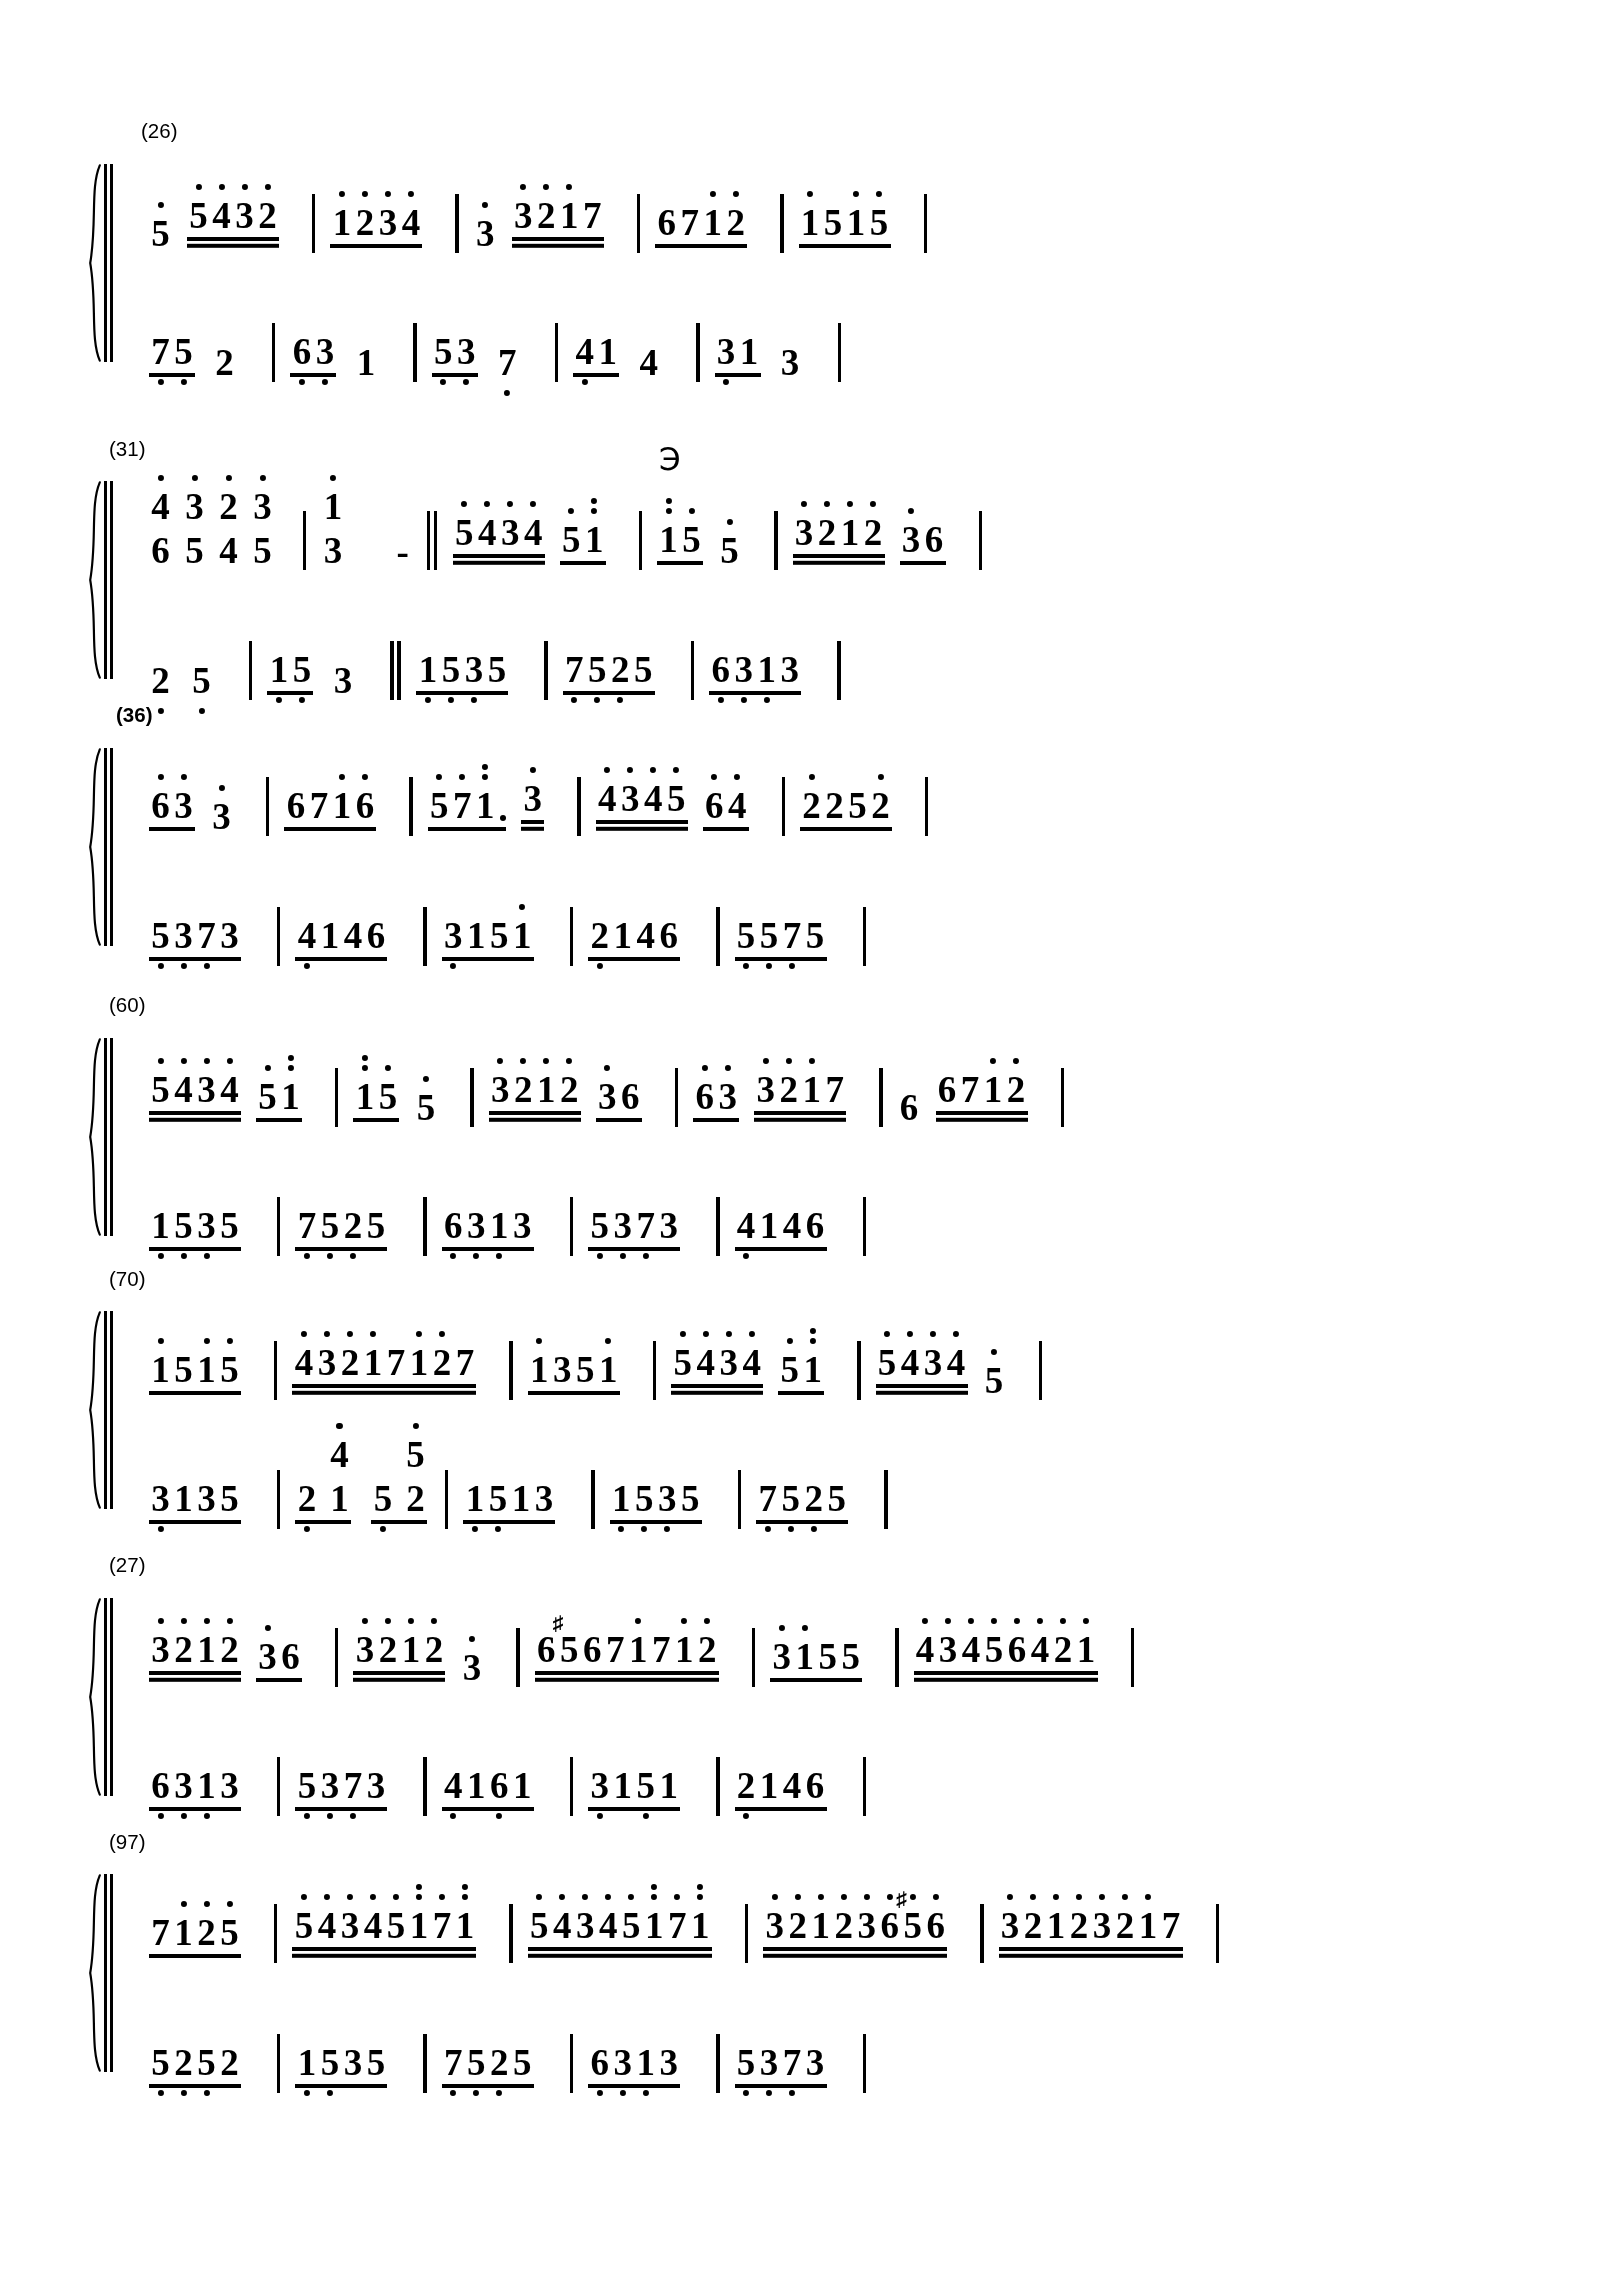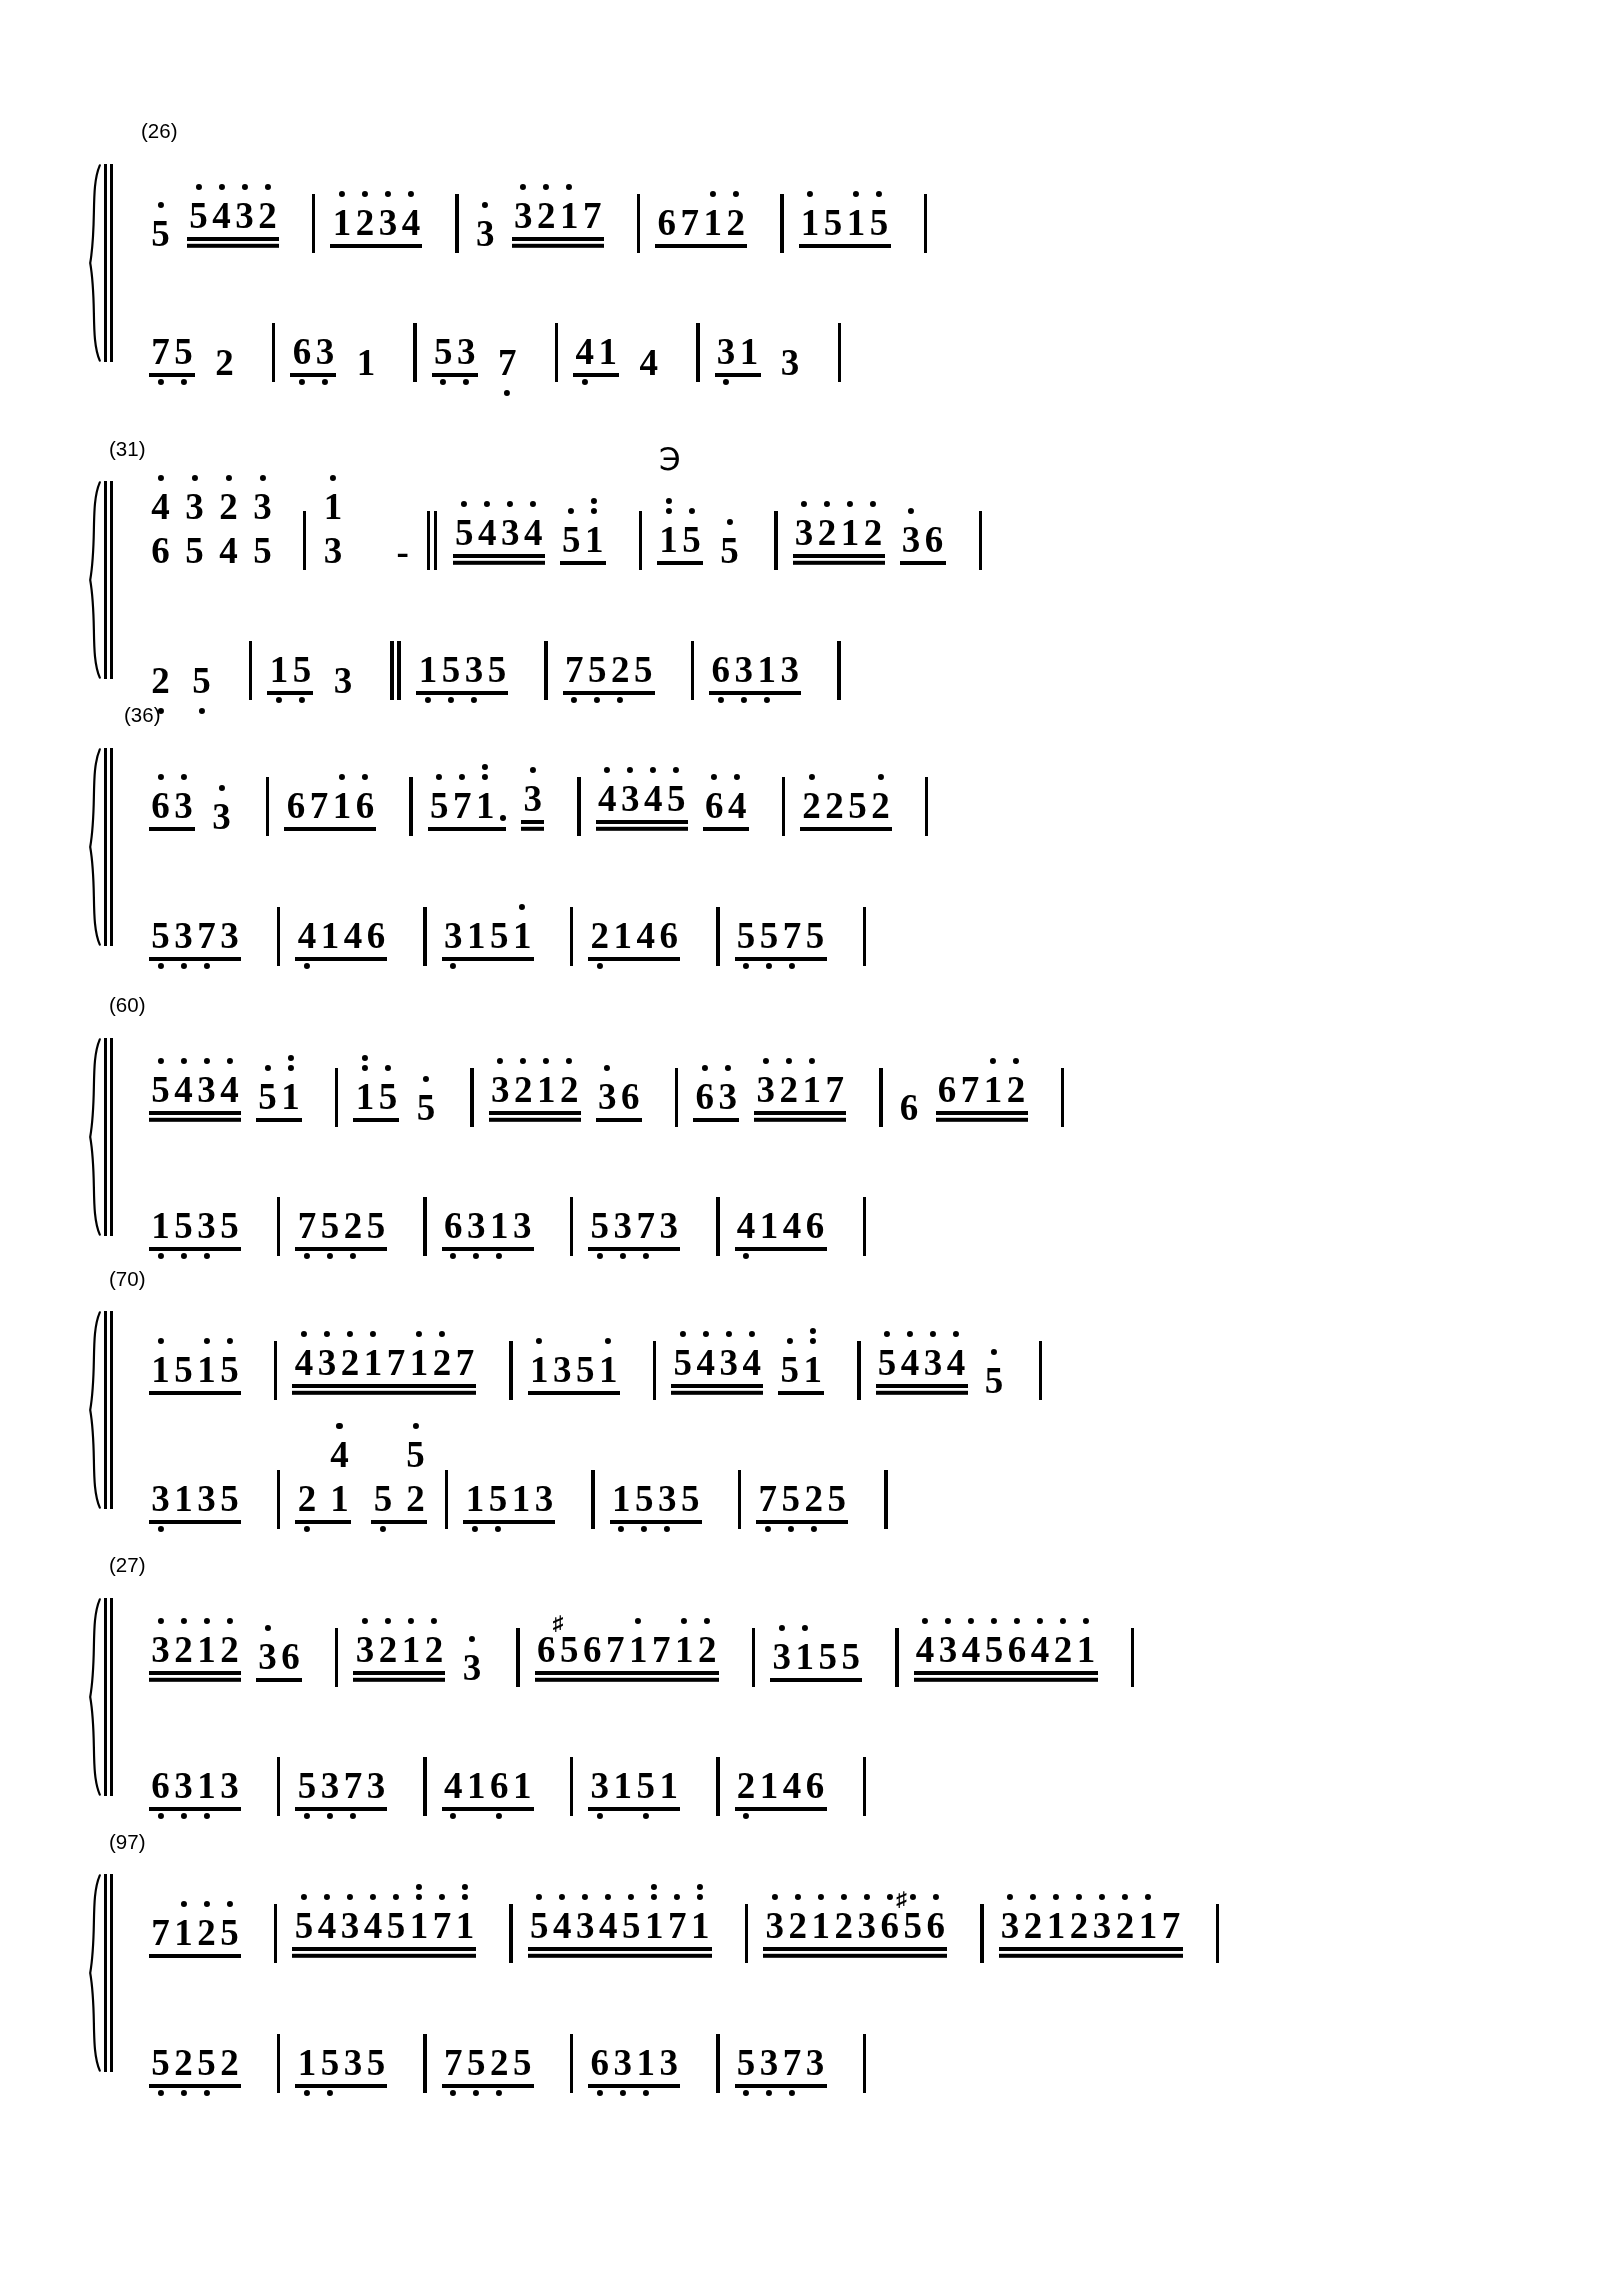--- a/index.html
+++ b/index.html
@@ -432,21 +432,21 @@
       <span class="grp" style="margin-right: 18px; margin-left: 15px;">
         <span class="grp ul1" style="margin-right: 18px; margin-bottom: 11px;">
           <span class="note">6<i class="ud"></i></span>
           <span class="note">3<i class="ud"></i></span>
           <span class="note">1<i class="ud"></i></span>
           <span class="note">3</span>
         </span>
       </span>
       <span class="bar"></span>
     </div>
-    <div class="measure-number" style="left: 124px; top: 703px;">(36)</div>
+    <div class="measure-number" style="left: 116px; top: 703px; font-weight: bold;">(36)</div>
     <div class="brace-group" style="left: 86px; top: 748px; height: 198px;">
       <div class="brace">
         <svg width="18" height="198" viewBox="0 0 26 290" xmlns="http://www.w3.org/2000/svg">
           <path d="M20 2 C 6 34.8, 16 87, 6 145 C 16 203, 6 255.2, 20 288" fill="none" stroke="#000" stroke-width="3.2" stroke-linecap="round"></path>
         </svg>
       </div>
       <div class="left-bars">
         <i class="b1"></i>
         <i class="b2"></i>
       </div>

